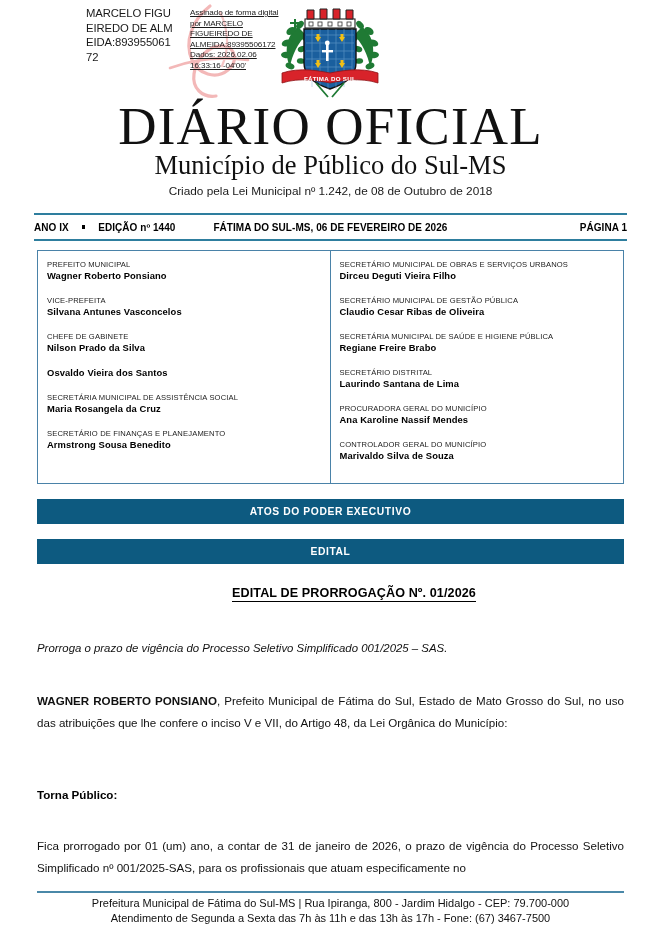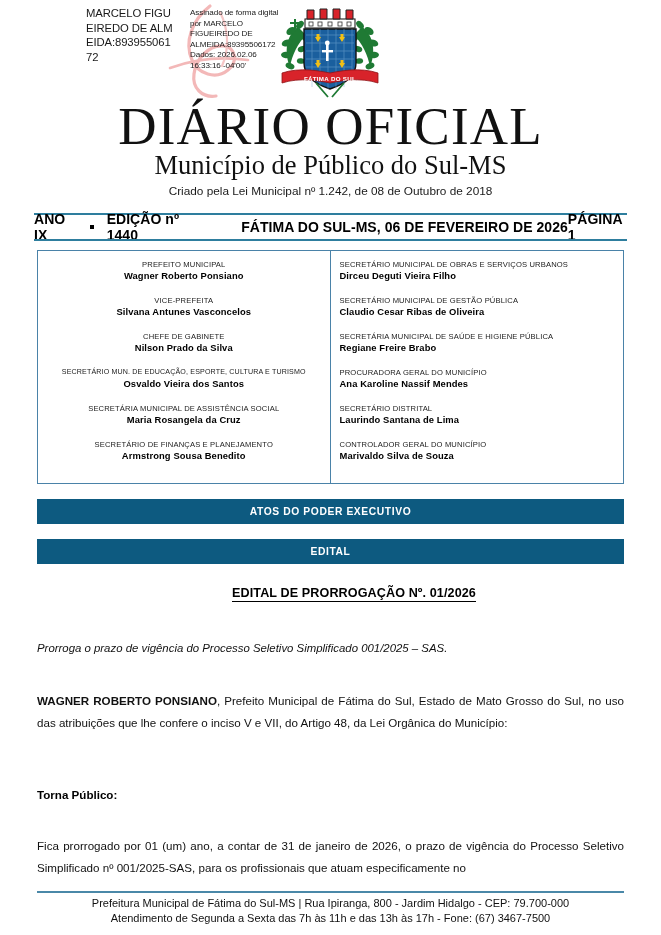--- a/index.html
+++ b/index.html
@@ -59,20 +59,21 @@
   }
   .sig-detail {
     position: relative;
     z-index: 1;
     width: 96px;
     font-size: 8.1px;
     line-height: 10.6px;
     color: #1a1a1a;
     letter-spacing: -0.1px;
     padding-top: 2px;
+    text-decoration: underline;
   }
 
   .crest {
     position: absolute;
     left: 276px;
     top: 1px;
     width: 108px;
     height: 100px;
   }
 
@@ -130,21 +131,21 @@
     background: #2e7e9e;
   }
   .edition-bar {
     position: absolute;
     left: 34px;
     right: 34px;
     top: 217px;
     height: 20px;
     display: flex;
     align-items: center;
-    font-size: 14px;
+    font-size: 10px;
     font-weight: bold;
     letter-spacing: 0.05px;
     color: #000;
   }
   .ed-ano { margin-right: 13px; }
   .ed-dot {
     display: inline-block;
     width: 3.5px;
     height: 3.5px;
     background: #000;
@@ -165,21 +166,21 @@
     border: 1.3px solid #4a82a8;
     box-sizing: border-box;
     display: flex;
     background: #fff;
   }
   .off-col {
     flex: 1 1 50%;
     box-sizing: border-box;
     padding: 8px 9px 0 9px;
   }
-  .off-col.left { border-right: 1.3px solid #4a82a8; text-align: center; }
+  .off-col.left { border-right: 1.3px solid #4a82a8; }
   .off-entry { margin-bottom: 12.5px; }
   .off-entry:last-child { margin-bottom: 0; }
   .off-role {
     font-size: 7.6px;
     line-height: 11px;
     letter-spacing: 0.15px;
     color: #1a1a1a;
     white-space: nowrap;
   }
   .off-name {
@@ -390,21 +391,20 @@
       </div>
       <div class="off-entry">
         <div class="off-role">VICE-PREFEITA</div>
         <div class="off-name">Silvana Antunes Vasconcelos</div>
       </div>
       <div class="off-entry">
         <div class="off-role">CHEFE DE GABINETE</div>
         <div class="off-name">Nilson Prado da Silva</div>
       </div>
       <div class="off-entry">
-        <div class="off-role" style="font-size:7.1px;">SECRETÁRIO MUN. DE EDUCAÇÃO, ESPORTE, CULTURA E TURISMO</div>
         <div class="off-name">Osvaldo Vieira dos Santos</div>
       </div>
       <div class="off-entry">
         <div class="off-role">SECRETÁRIA MUNICIPAL DE ASSISTÊNCIA SOCIAL</div>
         <div class="off-name">Maria Rosangela da Cruz</div>
       </div>
       <div class="off-entry">
         <div class="off-role">SECRETÁRIO DE FINANÇAS E PLANEJAMENTO</div>
         <div class="off-name">Armstrong Sousa Benedito</div>
       </div>
@@ -416,26 +416,26 @@
       </div>
       <div class="off-entry">
         <div class="off-role">SECRETÁRIO MUNICIPAL DE GESTÃO PÚBLICA</div>
         <div class="off-name">Claudio Cesar Ribas de Oliveira</div>
       </div>
       <div class="off-entry">
         <div class="off-role">SECRETÁRIA MUNICIPAL DE SAÚDE E HIGIENE PÚBLICA</div>
         <div class="off-name">Regiane Freire Brabo</div>
       </div>
       <div class="off-entry">
+        <div class="off-role">SECRETÁRIO DISTRITAL</div>
+        <div class="off-name">Laurindo Santana de Lima</div>
+      </div>
+      <div class="off-entry">
         <div class="off-role">PROCURADORA GERAL DO MUNICÍPIO</div>
         <div class="off-name">Ana Karoline Nassif Mendes</div>
-      </div>
-      <div class="off-entry">
-        <div class="off-role">SECRETÁRIO DISTRITAL</div>
-        <div class="off-name">Laurindo Santana de Lima</div>
       </div>
       <div class="off-entry">
         <div class="off-role">CONTROLADOR GERAL DO MUNICÍPIO</div>
         <div class="off-name">Marivaldo Silva de Souza</div>
       </div>
     </div>
   </div>
 
   <div class="banner banner-atos">ATOS DO PODER EXECUTIVO</div>
   <div class="banner banner-edital">EDITAL</div>

